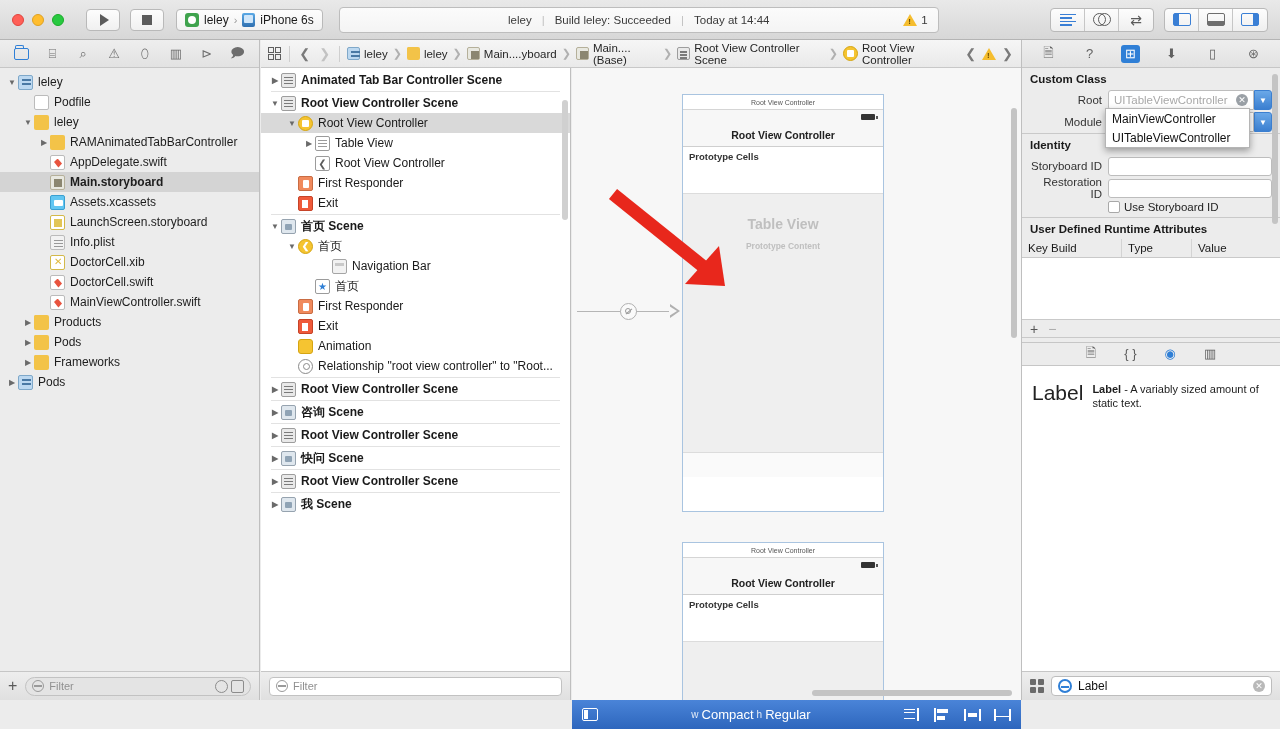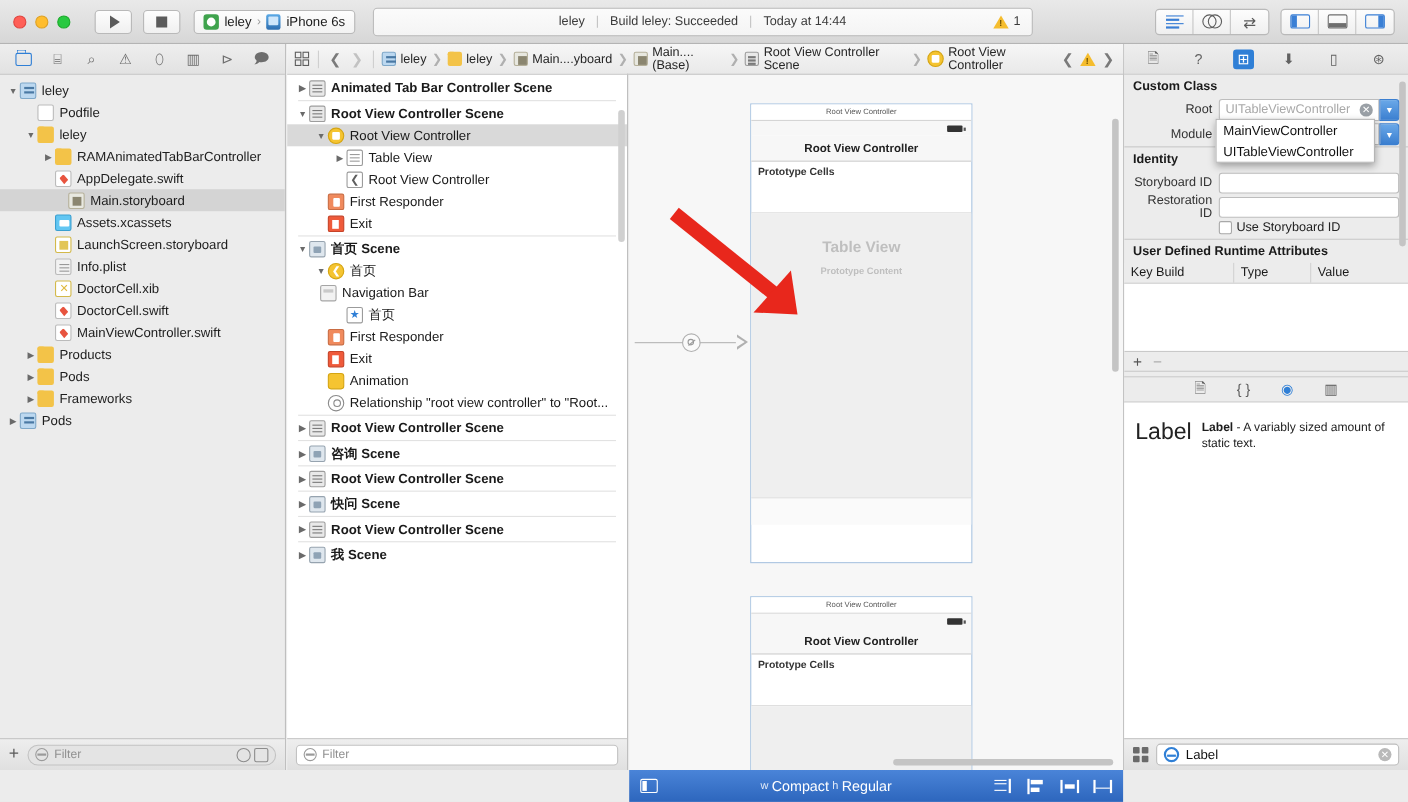--- a/index.html
+++ b/index.html
@@ -403,21 +403,21 @@
         <div class="row" style="padding-left: 38px;">
           <span class="tw">▶</span>
           <span class="fico ic-folder"></span>
           <span>RAMAnimatedTabBarController</span>
         </div>
         <div class="row" style="padding-left: 38px;">
           <span class="tw"></span>
           <span class="fico ic-swift"></span>
           <span>AppDelegate.swift</span>
         </div>
-        <div class="row sel" style="padding-left: 50px;">
+        <div class="row sel" style="padding-left: 38px; font-weight: bold;">
           <span class="tw"></span>
           <span class="fico ic-story"></span>
           <span>Main.storyboard</span>
         </div>
         <div class="row" style="padding-left: 38px;">
           <span class="tw"></span>
           <span class="fico ic-assets"></span>
           <span>Assets.xcassets</span>
         </div>
         <div class="row" style="padding-left: 38px;">
@@ -572,21 +572,21 @@
         <div class="orow scene" style="padding-left: 8px;">
           <span class="tw">▼</span>
           <span class="oicon ic-scene-tab"></span>
           <span>首页 Scene</span>
         </div>
         <div class="orow" style="padding-left: 25px;">
           <span class="tw">▼</span>
           <span class="oicon ic-nav">❮</span>
           <span>首页</span>
         </div>
-        <div class="orow" style="padding-left: 18px;">
+        <div class="orow" style="padding-left: 59px;">
           <span class="tw"></span>
           <span class="oicon ic-navbar"></span>
           <span>Navigation Bar</span>
         </div>
         <div class="orow" style="padding-left: 42px;">
           <span class="tw"></span>
           <span class="oicon ic-star">★</span>
           <span>首页</span>
         </div>
         <div class="orow" style="padding-left: 25px;">

